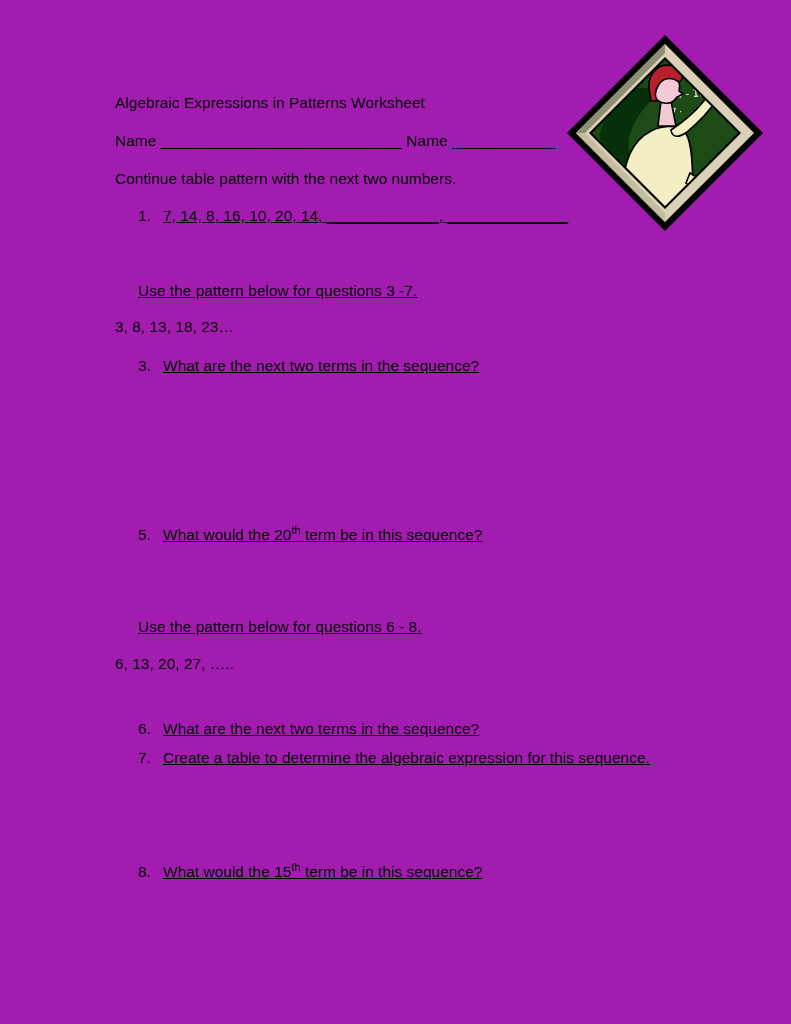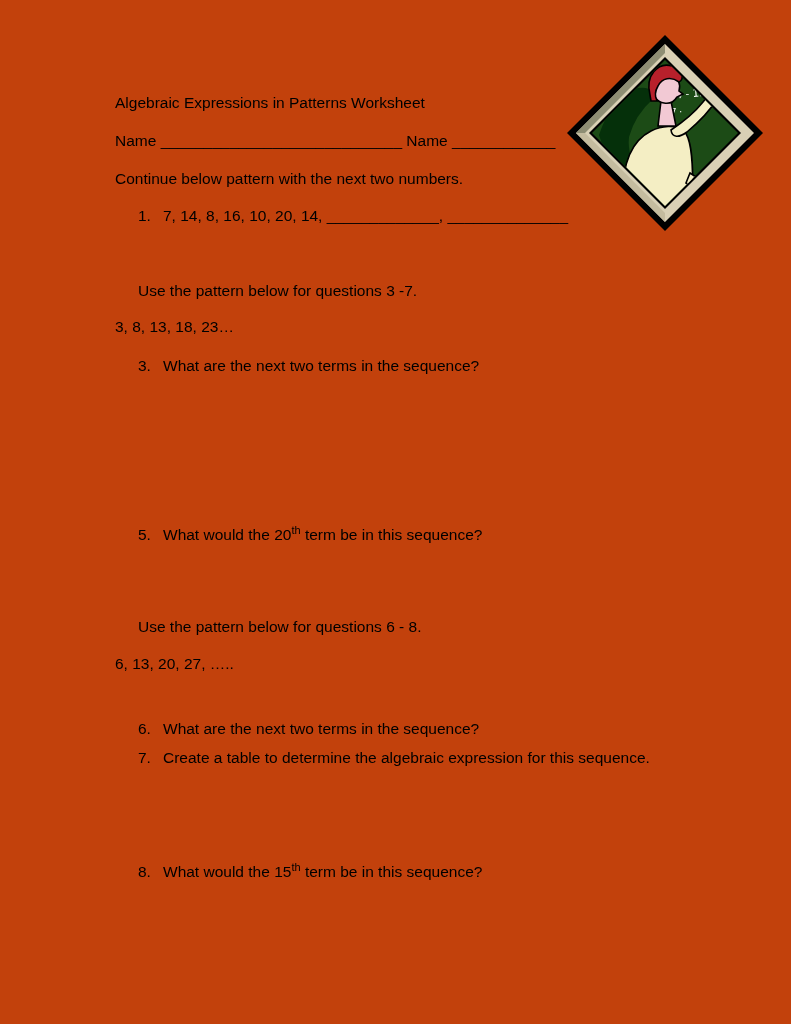--- a/index.html
+++ b/index.html
@@ -1,25 +1,25 @@
 <!DOCTYPE html>
 <html><head>
 <meta charset="utf-8">
 <style>
   html,body{margin:0;padding:0;background:#ffffff;}
   .page{
     position:relative;
     width:791px;height:1024px;
-    background:#c2410c;
+    background:#a21caf;
     font-family:"Liberation Sans", sans-serif;
     font-size:15.5px;line-height:20px;color:#000;
     overflow:hidden;
   }
   .line{position:absolute;left:115px;white-space:nowrap;}
-  .numbered{position:absolute;left:138px;white-space:nowrap;}
+  .numbered{position:absolute;left:138px;white-space:nowrap;text-decoration:underline;}
   .numbered .num{display:inline-block;width:25px;}
   .centered{position:absolute;left:115px;width:585px;text-align:left;white-space:nowrap;}
   sup.ord{font-size:11px;vertical-align:super;line-height:0;}
   .clipart{position:absolute;left:565px;top:33px;width:200px;height:200px;}
 </style>
 </head>
 <body>
 
 <div class="page">
 
@@ -28,21 +28,21 @@
   <div class="line" style="top:131px">
     <span>Name</span>
     <span> </span>
     <span>____________________________</span>
     <span> </span>
     <span>Name</span>
     <span> </span>
     <span>____________</span>
   </div>
 
-  <div class="line" style="top:169px">Continue below pattern with the next two numbers.</div>
+  <div class="line" style="top:169px">Continue table pattern with the next two numbers.</div>
 
   <div class="numbered" style="top:206px">
     <span class="num">1.</span><span>7, 14, 8, 16, 10, 20, 14, _____________,  ______________</span>
   </div>
 
 
   <div class="numbered" style="top:281px">Use the pattern below for questions 3 -7.</div>
 
   <div class="centered" style="top:317px">3, 8, 13, 18, 23…</div>
 

